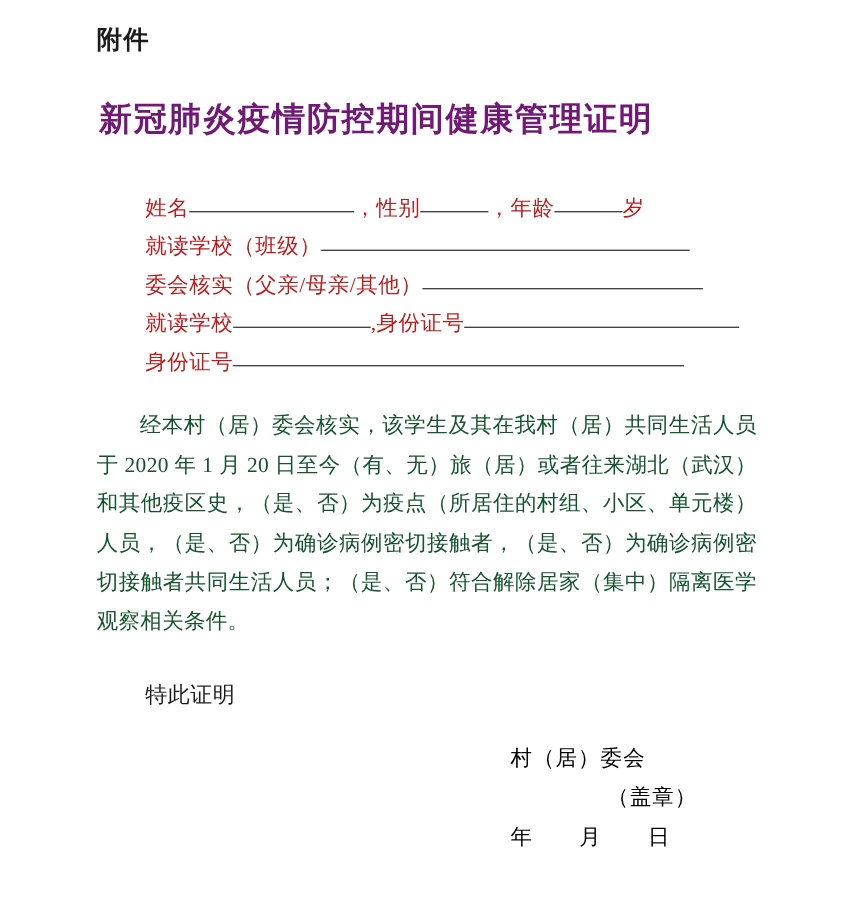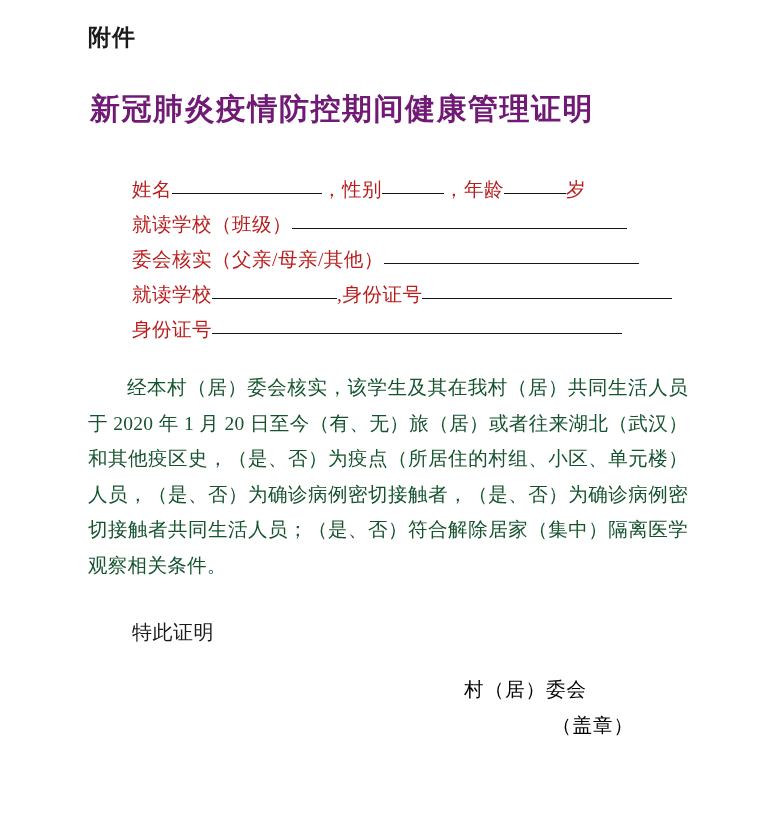--- a/index.html
+++ b/index.html
@@ -179,15 +179,18 @@
 
   </div>
 
   <div class="body-para">经本村（居）委会核实，该学生及其在我村（居）共同生活人员于 2020 年 1 月 20 日至今（有、无）旅（居）或者往来湖北（武汉）和其他疫区史，（是、否）为疫点（所居住的村组、小区、单元楼）人员，（是、否）为确诊病例密切接触者，（是、否）为确诊病例密切接触者共同生活人员；（是、否）符合解除居家（集中）隔离医学观察相关条件。</div>
 
   <div class="certify-line">特此证明</div>
 
   <div class="signature-block">
     <div class="sig-org">村（居）委会</div>
     <div class="sig-seal">（盖章）</div>
+    <div class="sig-date">
+      <span>年</span><span class="gap"></span><span>月</span><span class="gap"></span><span>日</span>
+    </div>
   </div>
 
 </div>
 
 </body></html>

